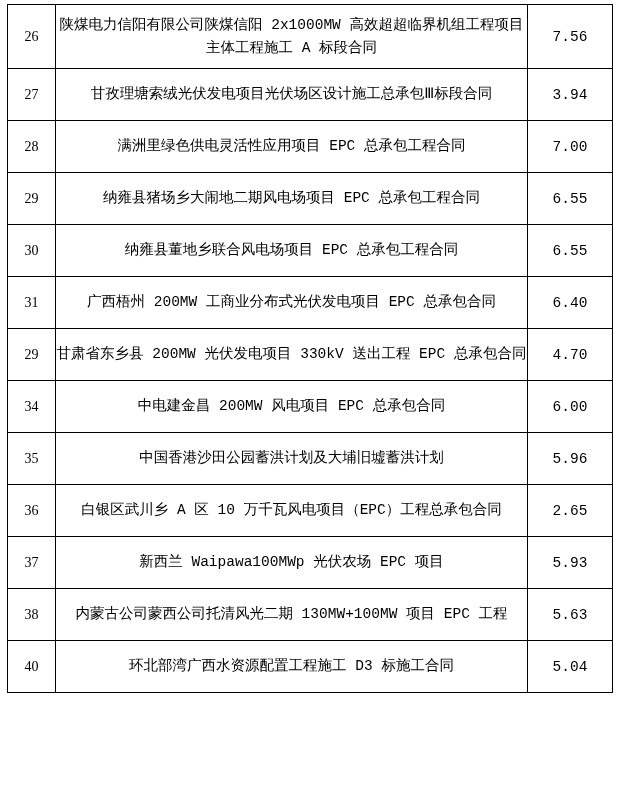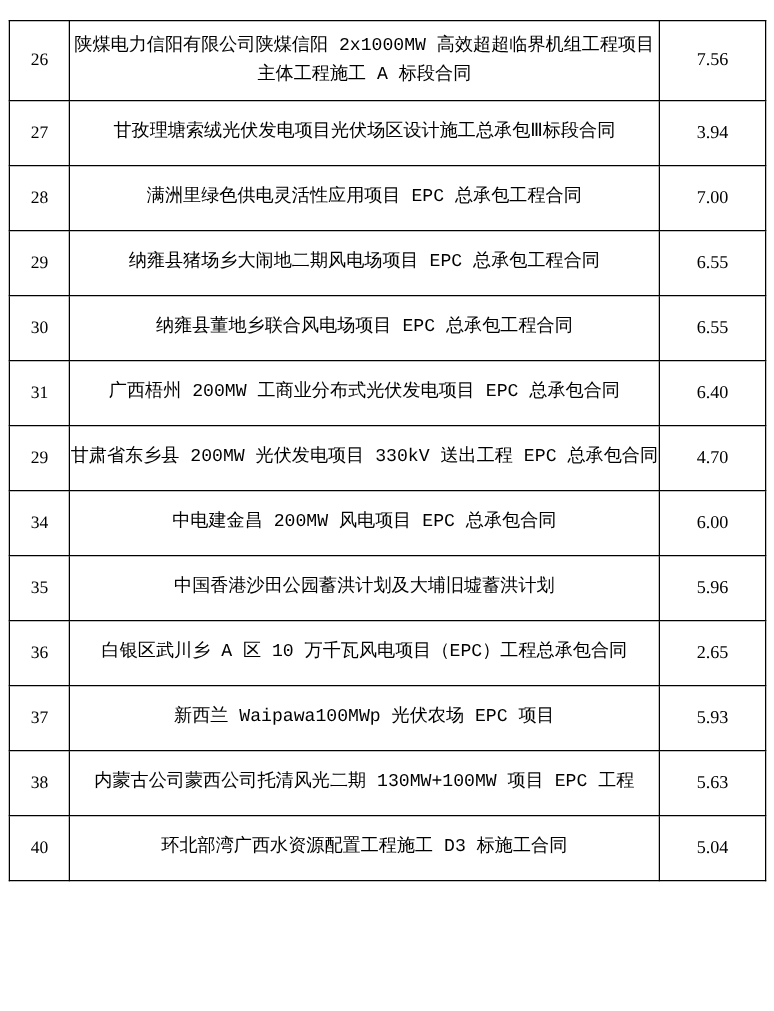--- a/index.html
+++ b/index.html
@@ -16,21 +16,21 @@
   }
   .sheet {
     width: 619px;
     height: 809px;
     position: relative;
     box-sizing: border-box;
   }
   table.contract-table {
     border-collapse: collapse;
     width: 605px;
-    margin: 16px 7px 0 7px;
+    margin: 4px 7px 0 7px;
     table-layout: fixed;
     padding-left: 44px;
   }
   table.contract-table td {
     border: 1px solid #000000;
     padding: 0;
     vertical-align: middle;
     text-align: center;
   }
   col.c-idx { width: 48px; }
@@ -42,21 +42,21 @@
     font-family: "Liberation Serif", "DejaVu Serif", serif;
   }
   td.name {
     font-size: 14.5px;
     line-height: 1.55;
     padding: 4px 8px;
     font-family: Liberation Mono, monospace;
   }
   td.amt {
     font-size: 14.5px;
-    font-family: Liberation Serif, serif;
+    font-family: Liberation Mono, monospace;
   }
   tr.row { height: 52px; }
   tr.row-tall { height: 64px; }
   .name-line { display: block; }
 </style>
 </head>
 <body>
 
 <div class="sheet">
   <table class="contract-table">

